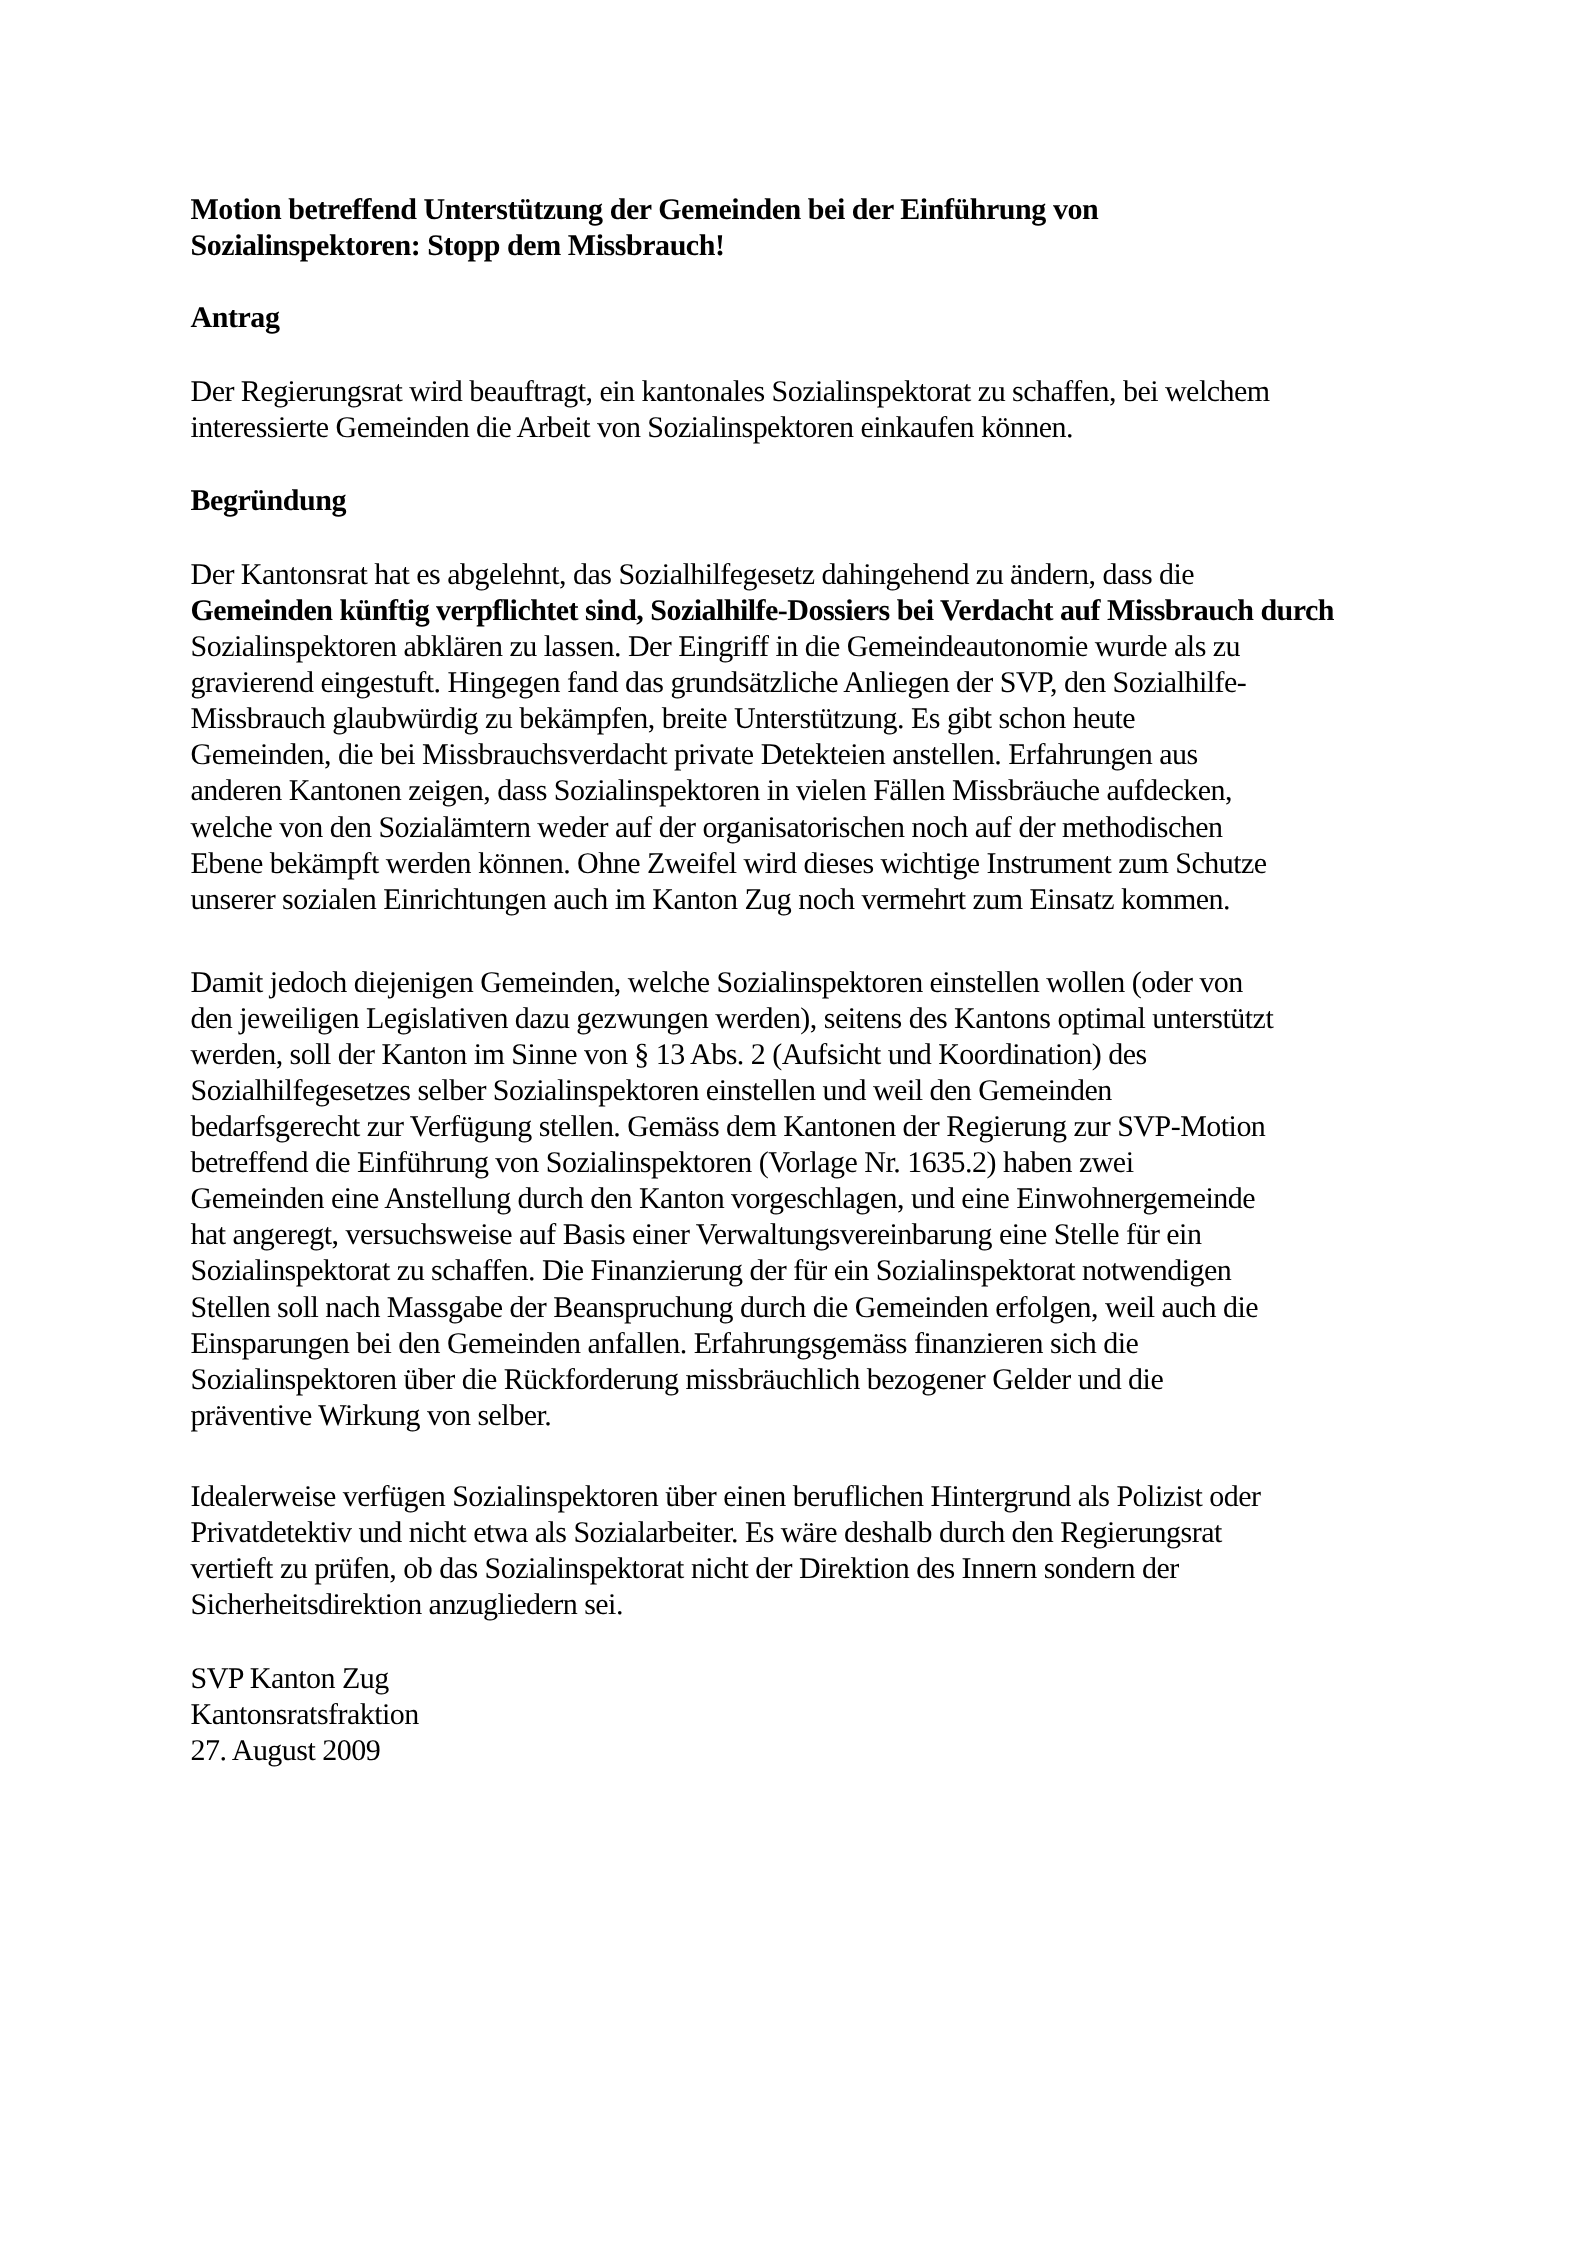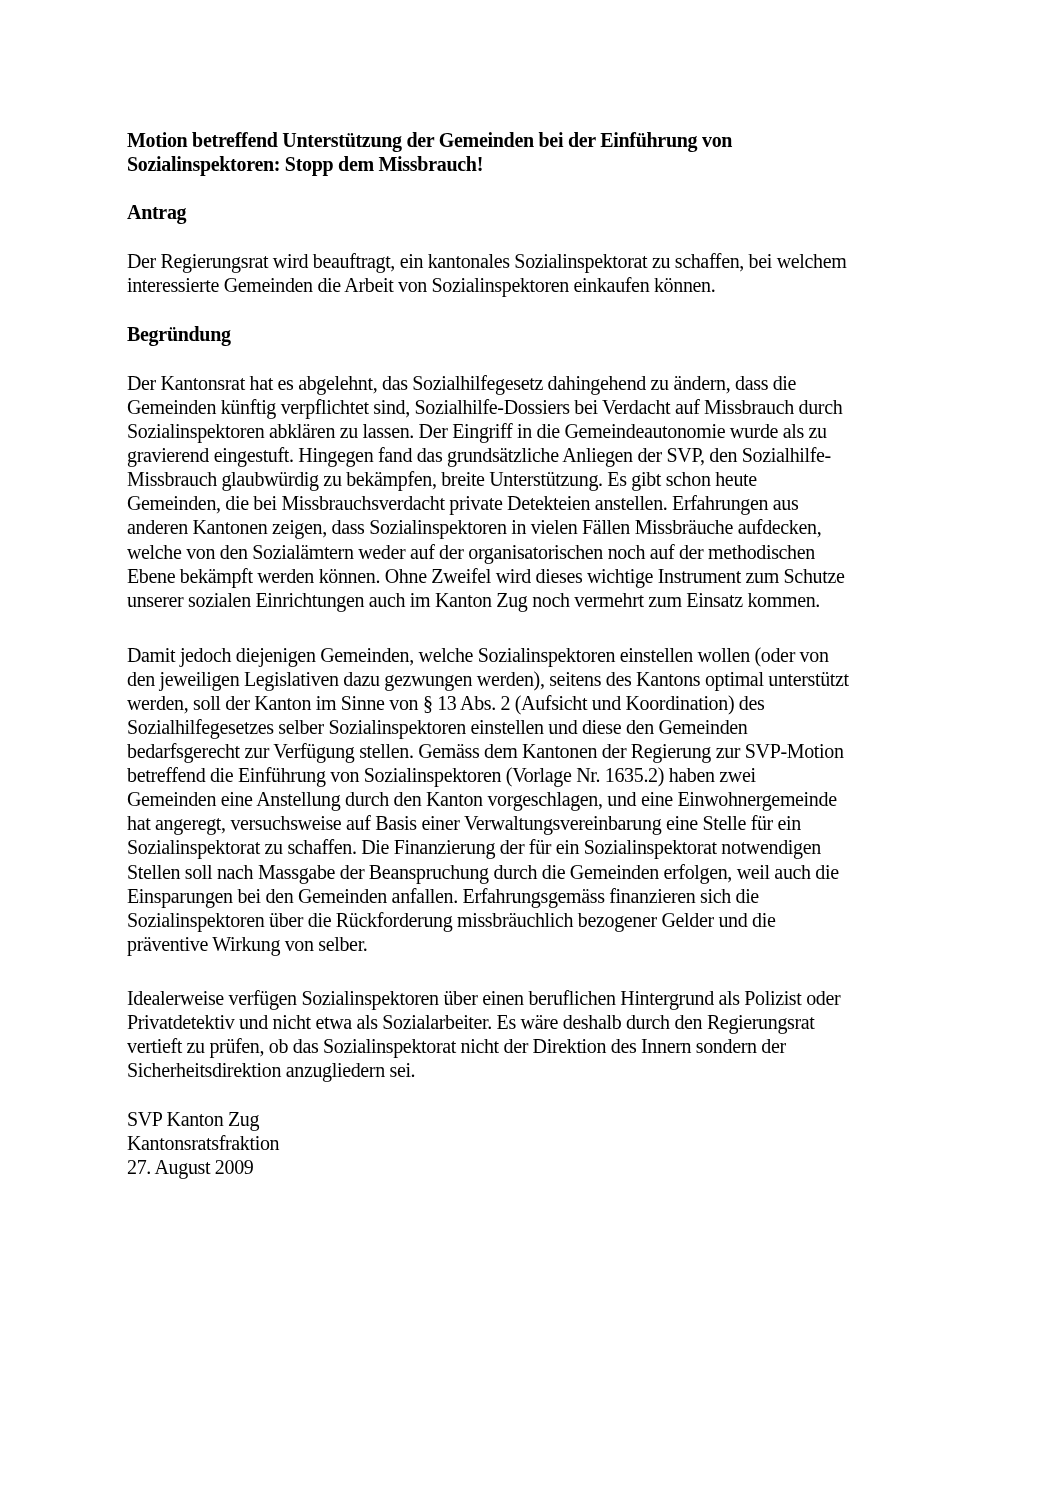--- a/index.html
+++ b/index.html
@@ -47,36 +47,36 @@
   <div class="line bold" style="top:200px;">Antrag</div>
   <div>
     <div class="line" style="top:249px;">Der Regierungsrat wird beauftragt, ein kantonales Sozialinspektorat zu schaffen, bei welchem</div>
     <div class="line" style="top:273px;">interessierte Gemeinden die Arbeit von Sozialinspektoren einkaufen können.</div>
   </div>
 
   <div class="line bold" style="top:322px;">Begründung</div>
 
   <div>
     <div class="line" style="top:371px;">Der Kantonsrat hat es abgelehnt, das Sozialhilfegesetz dahingehend zu ändern, dass die</div>
-    <div class="line" style="top:395px;">Gemeinden künftig verpflichtet sind, Sozialhilfe-Dossiers bei Verdacht auf Missbrauch durch</div>
+    <div class="line" style="top:395px;font-weight:bold;">Gemeinden künftig verpflichtet sind, Sozialhilfe-Dossiers bei Verdacht auf Missbrauch durch</div>
     <div class="line" style="top:419px;">Sozialinspektoren abklären zu lassen. Der Eingriff in die Gemeindeautonomie wurde als zu</div>
     <div class="line" style="top:443px;">gravierend eingestuft. Hingegen fand das grundsätzliche Anliegen der SVP, den Sozialhilfe-</div>
     <div class="line" style="top:467px;">Missbrauch glaubwürdig zu bekämpfen, breite Unterstützung. Es gibt schon heute</div>
     <div class="line" style="top:491px;">Gemeinden, die bei Missbrauchsverdacht private Detekteien anstellen. Erfahrungen aus</div>
     <div class="line" style="top:515px;">anderen Kantonen zeigen, dass Sozialinspektoren in vielen Fällen Missbräuche aufdecken,</div>
     <div class="line" style="top:540px;">welche von den Sozialämtern weder auf der organisatorischen noch auf der methodischen</div>
     <div class="line" style="top:564px;">Ebene bekämpft werden können. Ohne Zweifel wird dieses wichtige Instrument zum Schutze</div>
     <div class="line" style="top:588px;">unserer sozialen Einrichtungen auch im Kanton Zug noch vermehrt zum Einsatz kommen.</div>
   </div>
 
   <div>
     <div class="line" style="top:643px;">Damit jedoch diejenigen Gemeinden, welche Sozialinspektoren einstellen wollen (oder von</div>
     <div class="line" style="top:667px;">den jeweiligen Legislativen dazu gezwungen werden), seitens des Kantons optimal unterstützt</div>
     <div class="line" style="top:691px;">werden, soll der Kanton im Sinne von § 13 Abs. 2 (Aufsicht und Koordination) des</div>
-    <div class="line" style="top:715px;">Sozialhilfegesetzes selber Sozialinspektoren einstellen und diese den Gemeinden</div>
+    <div class="line" style="top:715px;">Sozialhilfegesetzes selber Sozialinspektoren einstellen und weil den Gemeinden</div>
     <div class="line" style="top:739px;">bedarfsgerecht zur Verfügung stellen. Gemäss dem Kantonen der Regierung zur SVP-Motion</div>
     <div class="line" style="top:763px;">betreffend die Einführung von Sozialinspektoren (Vorlage Nr. 1635.2) haben zwei</div>
     <div class="line" style="top:787px;">Gemeinden eine Anstellung durch den Kanton vorgeschlagen, und eine Einwohnergemeinde</div>
     <div class="line" style="top:811px;">hat angeregt, versuchsweise auf Basis einer Verwaltungsvereinbarung eine Stelle für ein</div>
     <div class="line" style="top:835px;">Sozialinspektorat zu schaffen. Die Finanzierung der für ein Sozialinspektorat notwendigen</div>
     <div class="line" style="top:860px;">Stellen soll nach Massgabe der Beanspruchung durch die Gemeinden erfolgen, weil auch die</div>
     <div class="line" style="top:884px;">Einsparungen bei den Gemeinden anfallen. Erfahrungsgemäss finanzieren sich die</div>
     <div class="line" style="top:908px;text-align:right;">Sozialinspektoren über die Rückforderung missbräuchlich bezogener Gelder und die</div>
     <div class="line" style="top:932px;">präventive Wirkung von selber.</div>
   </div>

